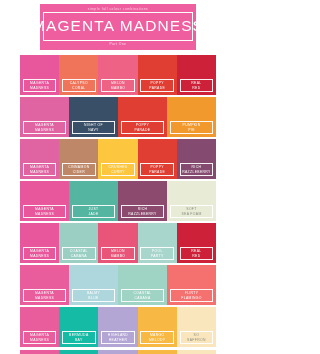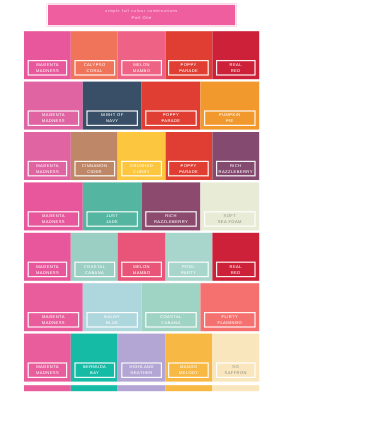--- a/index.html
+++ b/index.html
@@ -122,20 +122,23 @@
   }
   .footer-bar div { flex: 1 1 0; height: 5px; }
 </style>
 </head>
 <body>
 
 <div id="page">
 
   <div class="header-wrap">
     <div class="header-eyebrow">simple fall colour combinations</div>
+    <div class="header-title-box">
+      <div class="header-title">MAGENTA MADNESS</div>
+    </div>
     <div class="header-sub">Part One</div>
   </div>
 
   <div class="rows">
       <div class="row">
         <div class="swatch" style="background: rgb(232, 87, 155);">
           <div class="chip dark">
             <span>MAGENTA</span>
             <span>MADNESS</span>
           </div>

